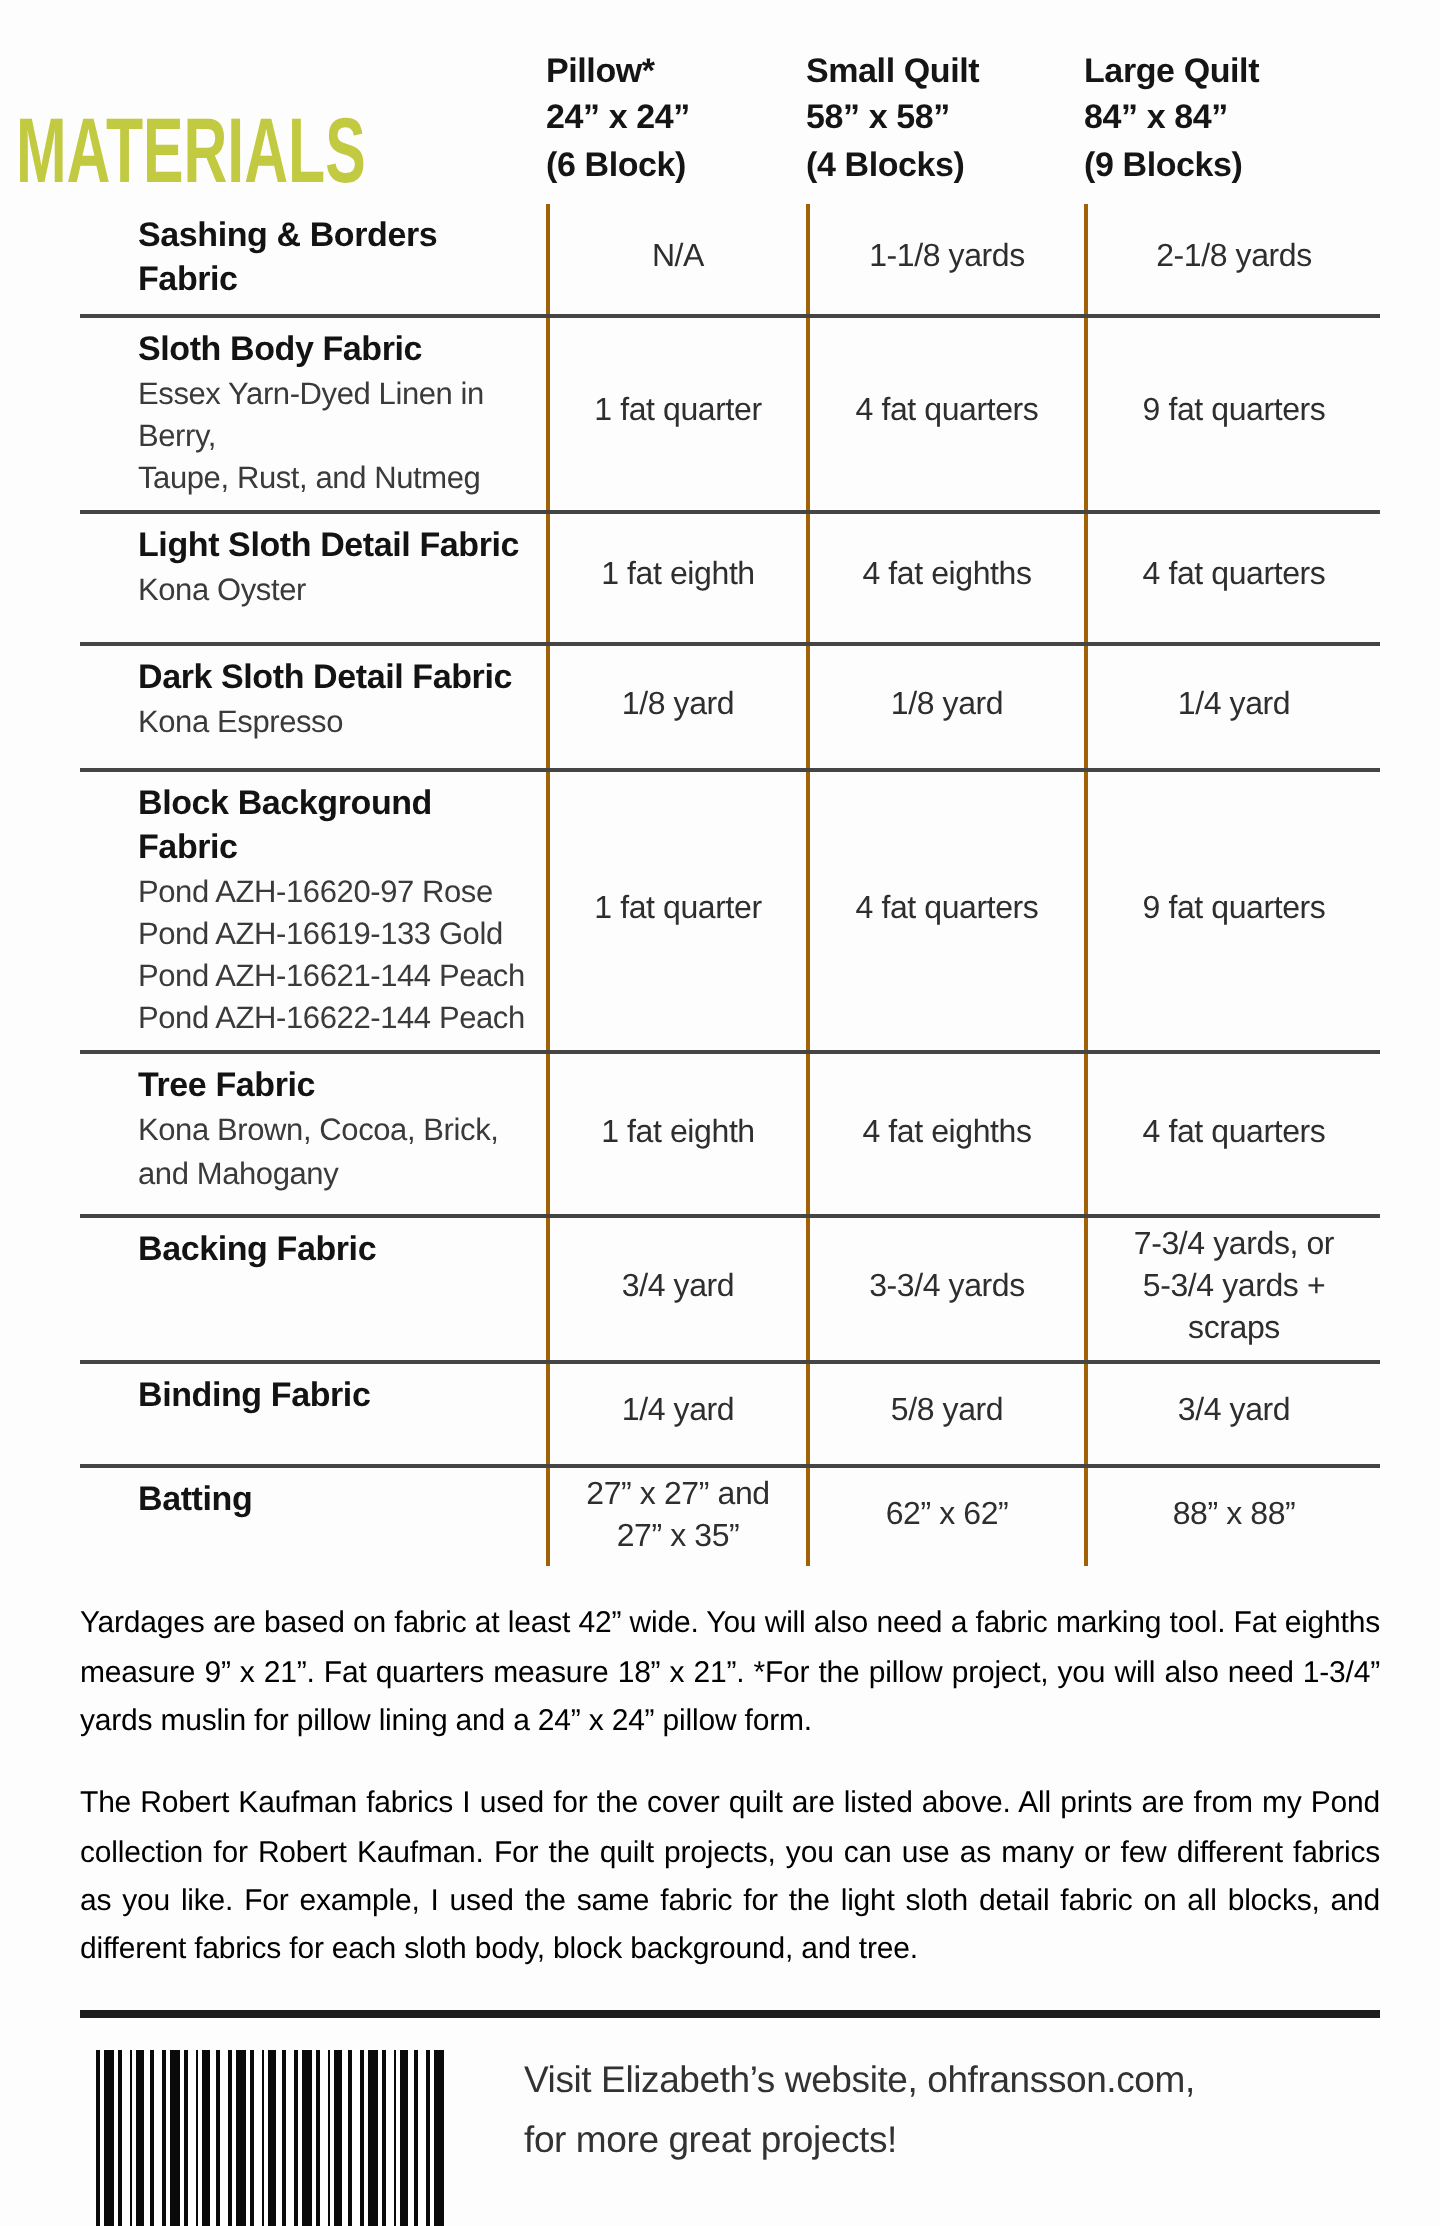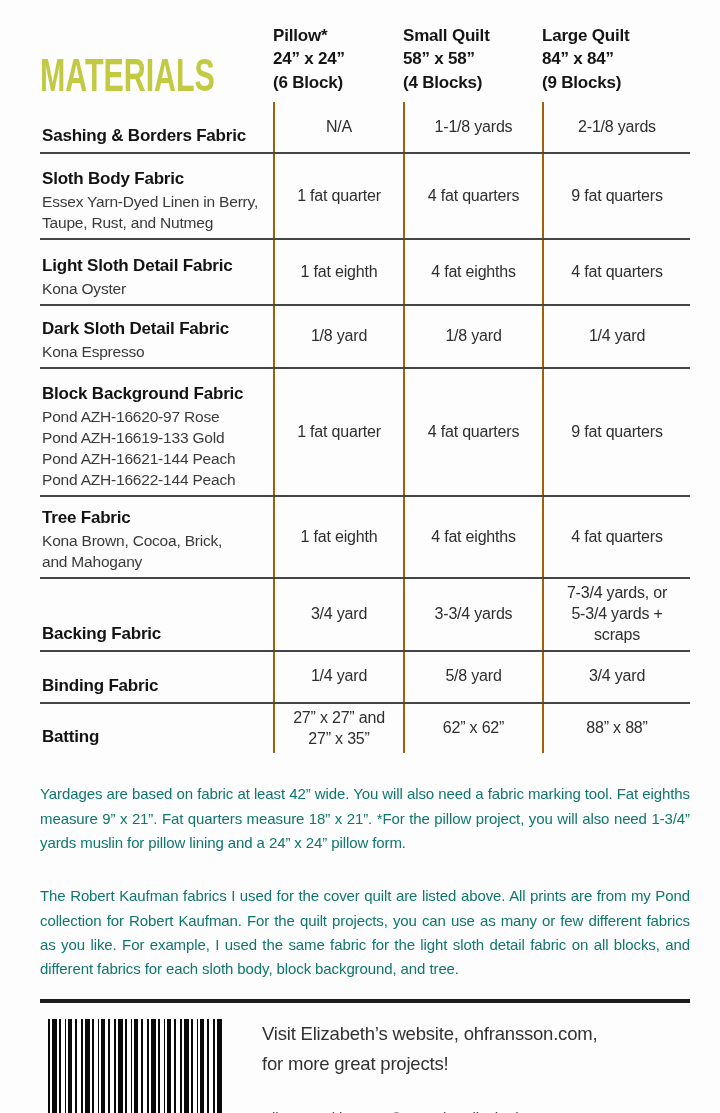--- a/index.html
+++ b/index.html
@@ -24,33 +24,34 @@
   .hdr-cell{
     text-align:left;
     font-weight:bold;
     font-size:17px;
     line-height:1.38;
     color:#151515;
     letter-spacing:-0.2px;
     padding-bottom:8px;
     align-self:center;
   }
-  .title-cell{display:flex;align-items:center;}
+  .title-cell{display:flex;align-items:center;justify-content:flex-end;}
   .page-title{
     font-size:46px;
     font-weight:bold;
     letter-spacing:0px;
     transform:scaleX(0.66);
     transform-origin:left center;
     white-space:nowrap;
   }
   .label-cell{
-    display:flex;flex-direction:column;justify-content:flex-end;
+    display:flex;flex-direction:column;justify-content:flex-start;
     padding:5px 10px 5px 2px;
     letter-spacing:-0.2px;
+    margin-left:27px;
   }
   .row-label{font-weight:bold;font-size:17px;color:#131313;line-height:1.3;}
   .row-sub{font-size:15.5px;color:#3a3a3a;line-height:1.36;white-space:pre-line;margin-top:1px;}
   .val-cell{
     border-left:2px solid #a16207;
     display:flex;align-items:center;justify-content:center;
     text-align:center;
     font-size:16px;color:#2e2e2e;
     line-height:1.3;
     letter-spacing:-0.2px;
@@ -61,23 +62,23 @@
   .r1{min-height:50px;} .r2{min-height:84px;} .r3{min-height:64px;}
   .r4{min-height:61px;} .r5{min-height:126px;} .r6{min-height:80px;}
   .r7{min-height:55px;} .r8{min-height:50px;} .r9{min-height:46px;}
 
   
   .note{
     width:650px;
     font-size:15px;
     line-height:1.62;
     letter-spacing:-0.1px;
-    color:#0f766e;
+    color:#000000;
     text-align:justify;
-    margin-top:29px;
+    margin-top:17px;
   }
 
   .divider{
     width:650px;height:4px;background:#1d1d1d;
     margin-top:18px;border:none;
   }
 
   
   .footer{display:flex;margin-top:14px;gap:26px;}
   .barcode-col{width:196px;flex:0 0 auto;}

